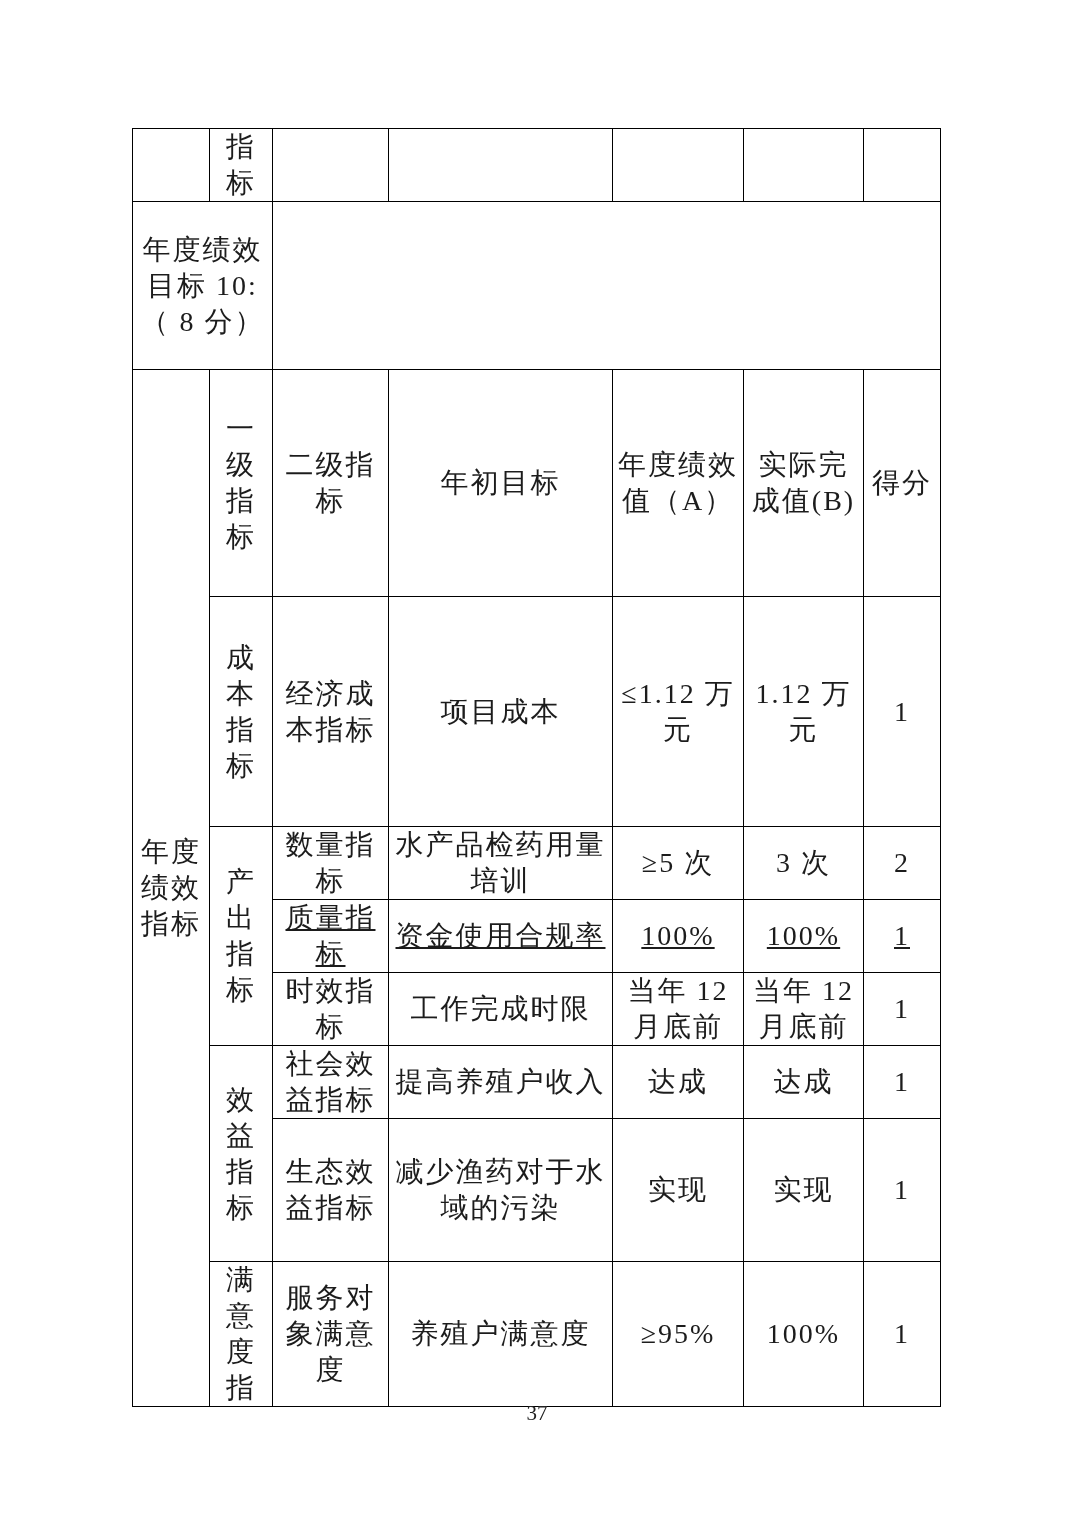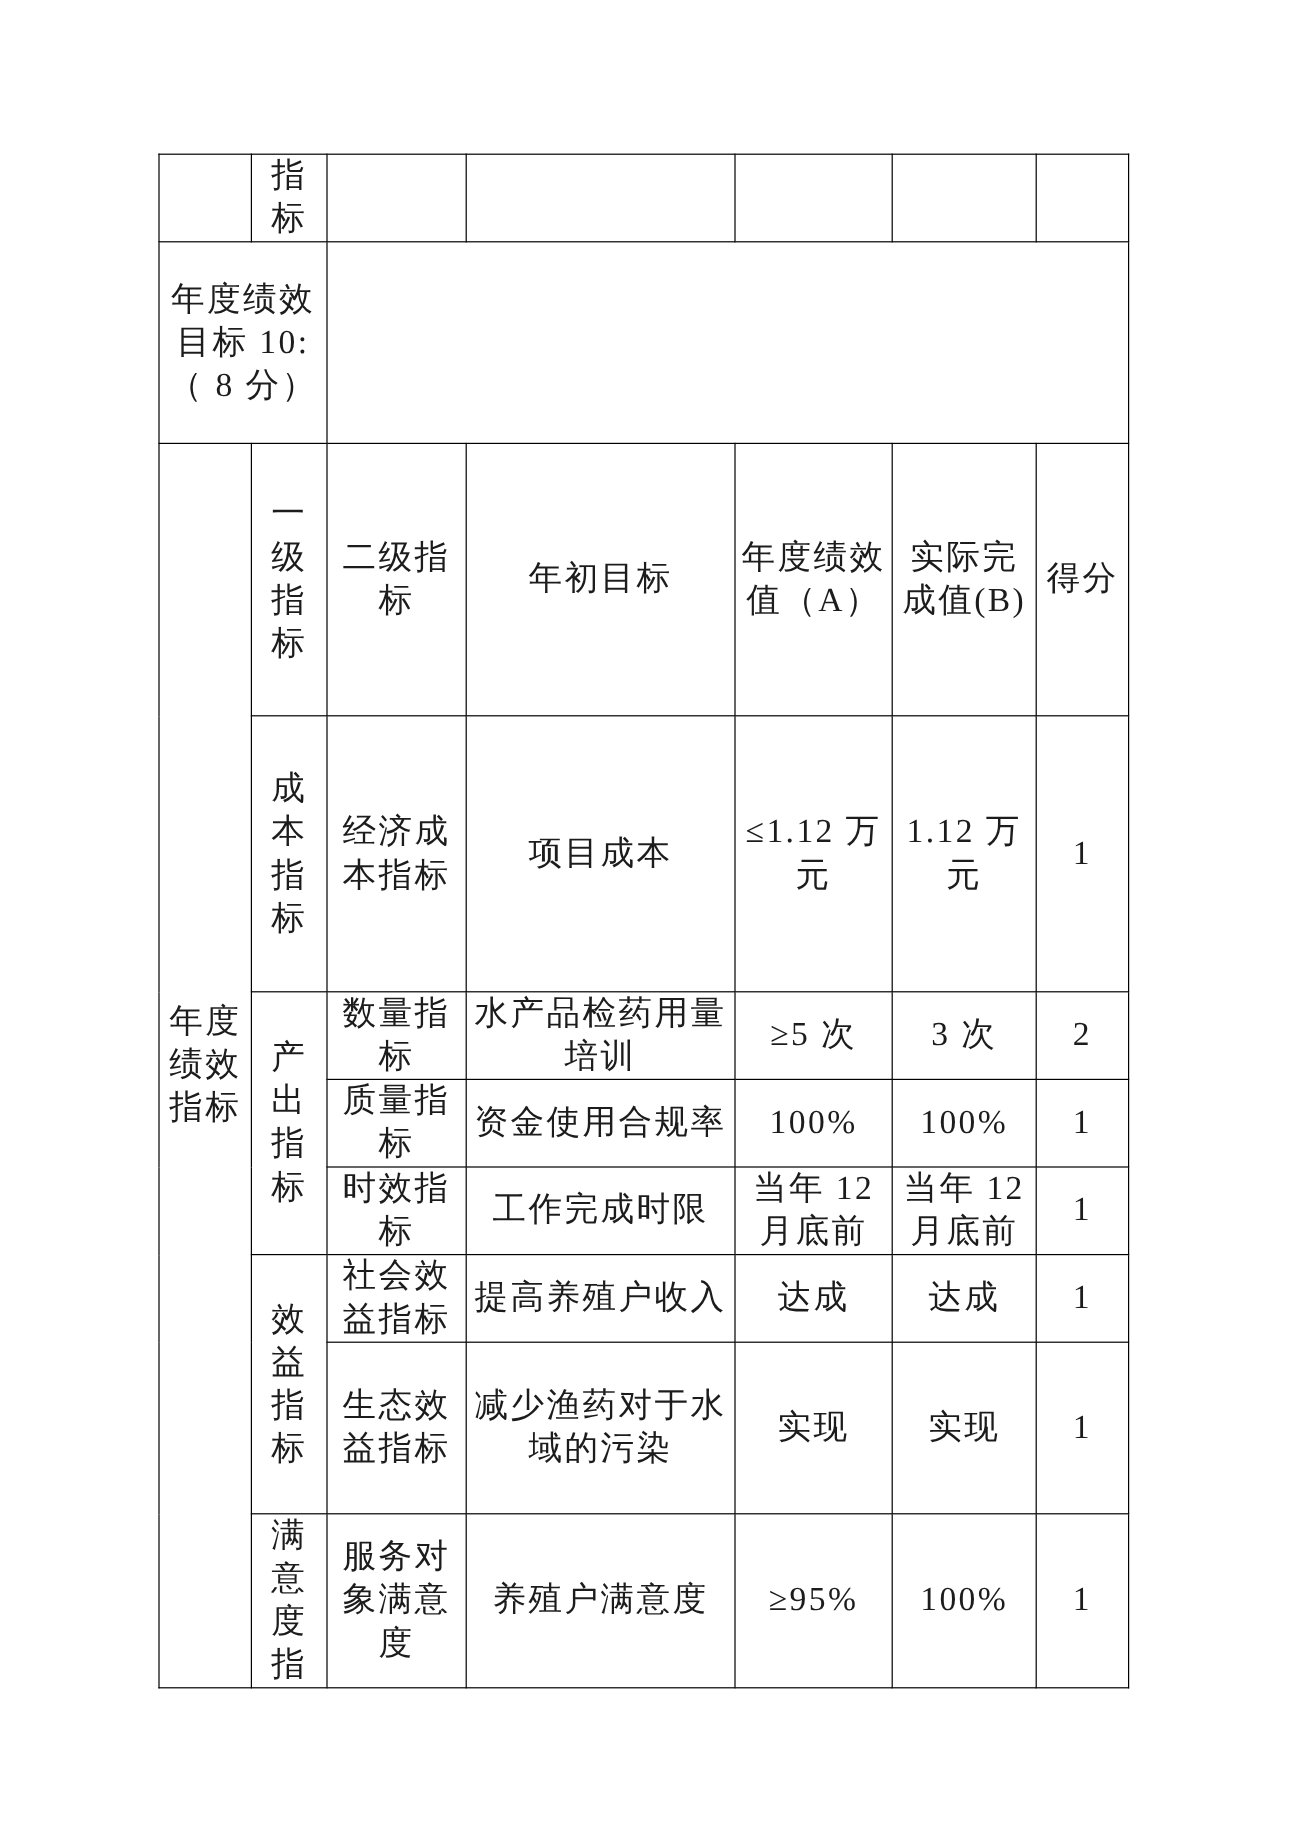--- a/index.html
+++ b/index.html
@@ -34,21 +34,21 @@
     white-space: pre-line;
     padding: 0;
     overflow: hidden;
   }
   
   tr.r-carry { height: 72px; }
   tr.r-goal  { height: 168px; }
   tr.r-head  { height: 227px; }
   tr.r-cost  { height: 230px; }
   tr.r-qty   { height: 70px; }
-  tr.r-qual  { height: 73px; }
+  tr.r-qual  { height: 73px; text-decoration: underline; }
   tr.r-time  { height: 72px; }
   tr.r-soc   { height: 67px; }
   tr.r-eco   { height: 143px; }
   tr.r-sat   { height: 143px; }
   
   .lh34 { line-height: 34px; }
   .lh35 { line-height: 35px; }
   .lh38 { line-height: 38px; }
   .lh44 { line-height: 44px; }
   .lh52 { line-height: 52px; }
@@ -204,14 +204,15 @@
 象满意
 度</td>
       <td>养殖户满意度</td>
       <td>≥95%</td>
       <td>100%</td>
       <td>1</td>
     </tr>
   </tbody>
     </table>
 
+  <div class="footer">37</div>
 
 </div>
 
 </body></html>

